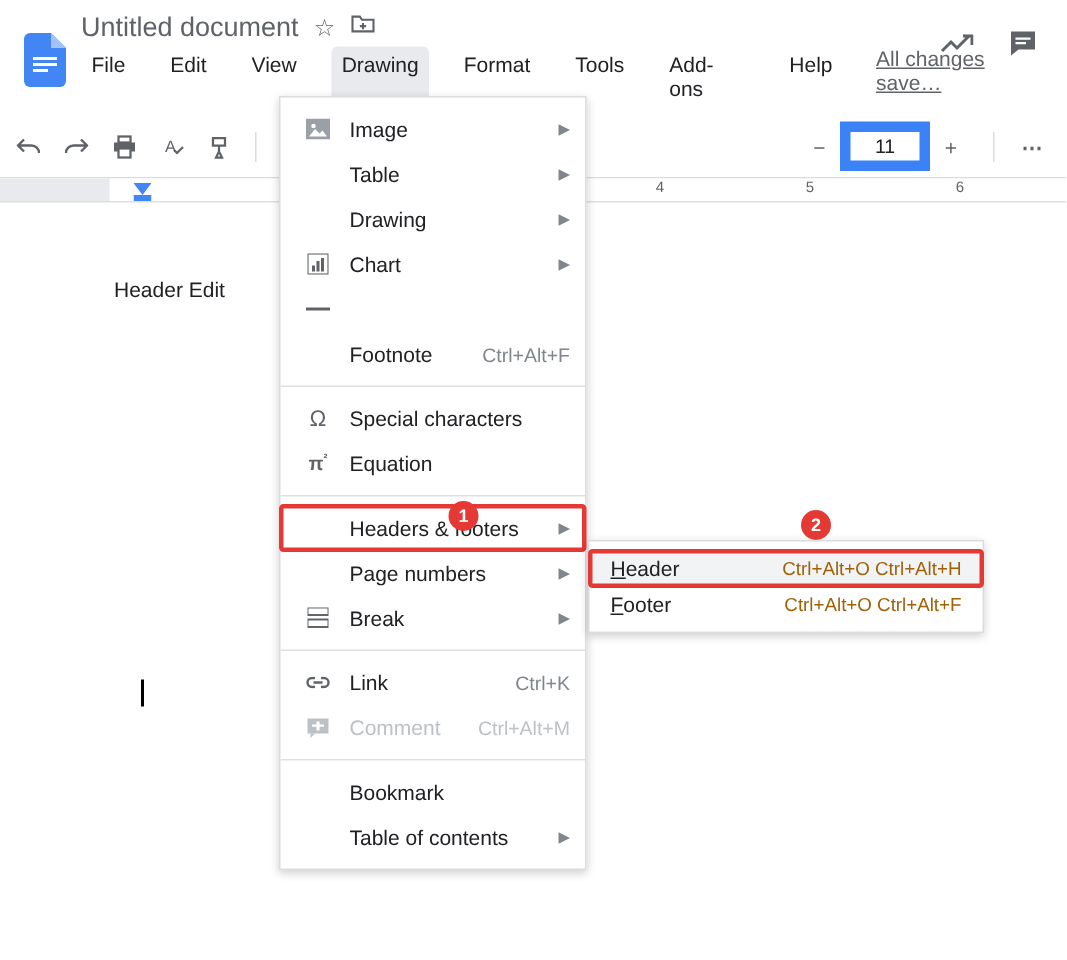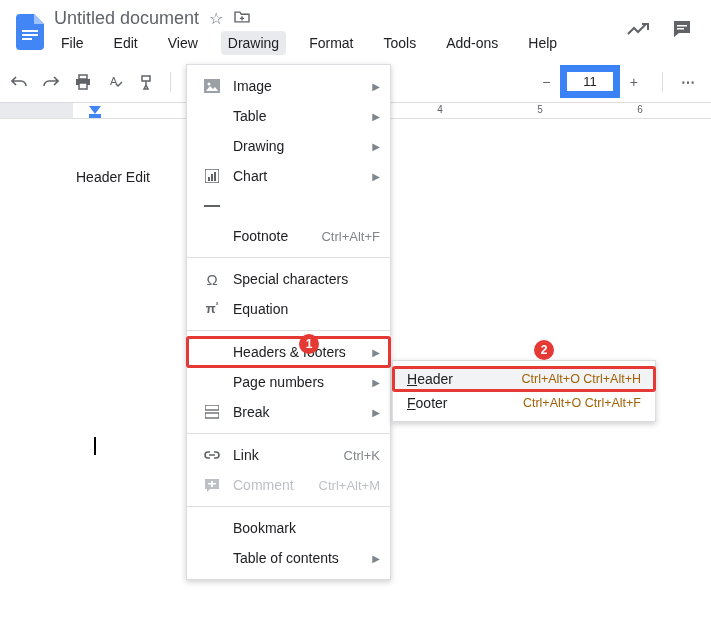--- a/index.html
+++ b/index.html
@@ -87,20 +87,21 @@
     </div>
     <div class="menubar">
       <span class="menu-item">File</span>
       <span class="menu-item">Edit</span>
       <span class="menu-item">View</span>
       <span class="menu-item active">Drawing</span>
       <span class="menu-item">Format</span>
       <span class="menu-item">Tools</span>
       <span class="menu-item">Add-ons</span>
       <span class="menu-item">Help</span>
+      <span class="changes-link">All changes save…</span>
     </div>
   </div>
 </div>
 
 <div class="top-right">
   <span class="trend-icon">
     <svg width="22" height="14" viewBox="0 0 22 14">
         <path fill="none" stroke="#5f6368" stroke-width="2" d="M1 12l6-6 4 4 8-8M15 2h6v6"></path>
       </svg>
   </span>

